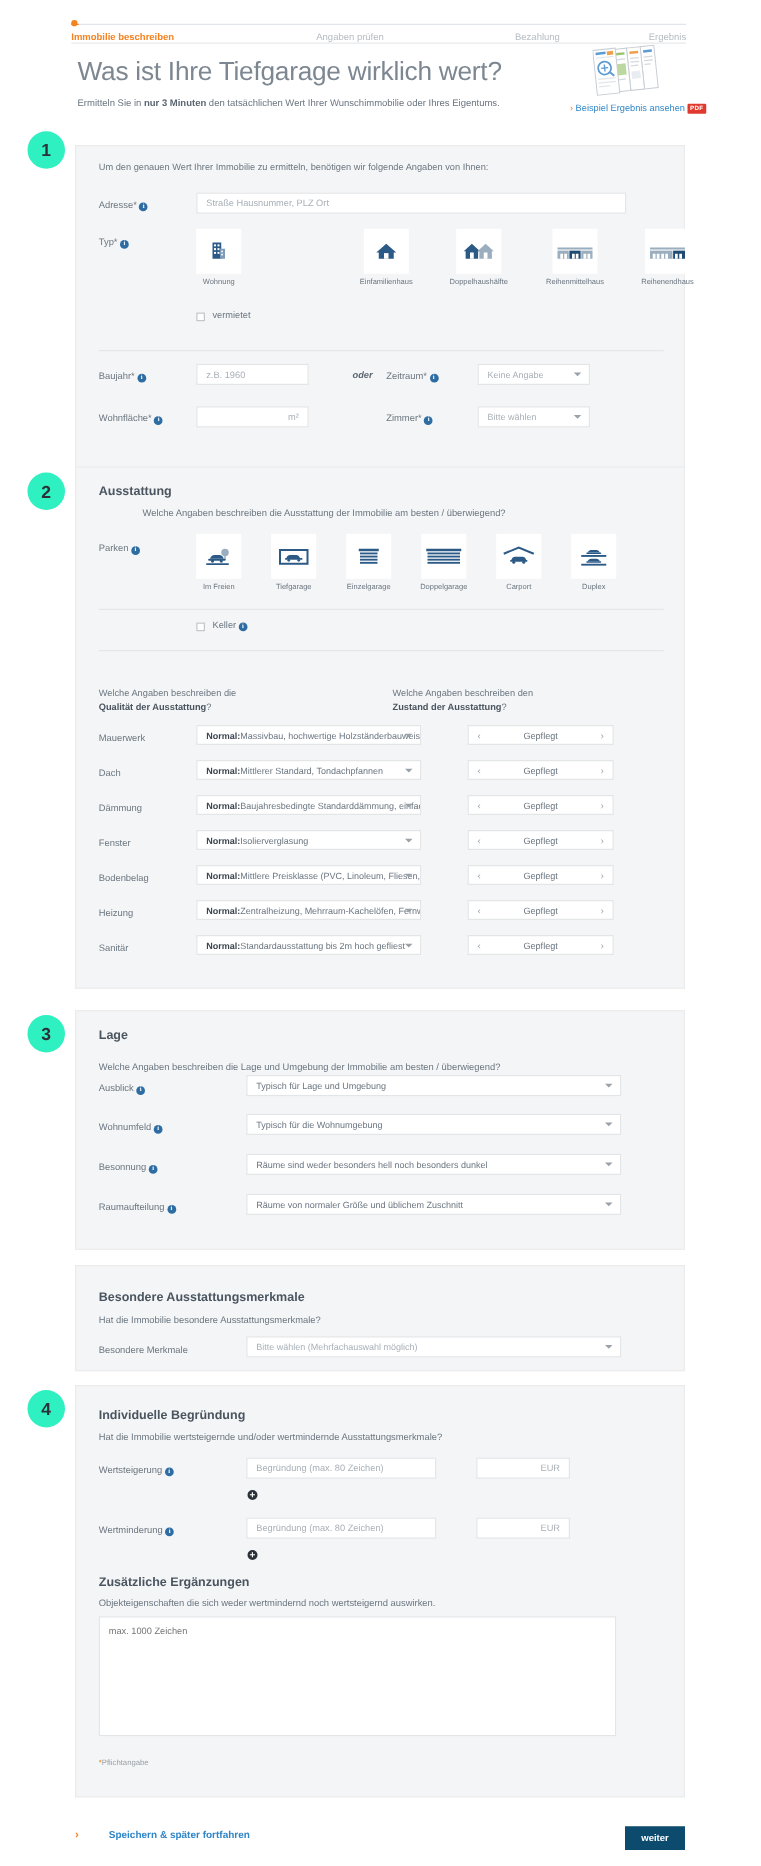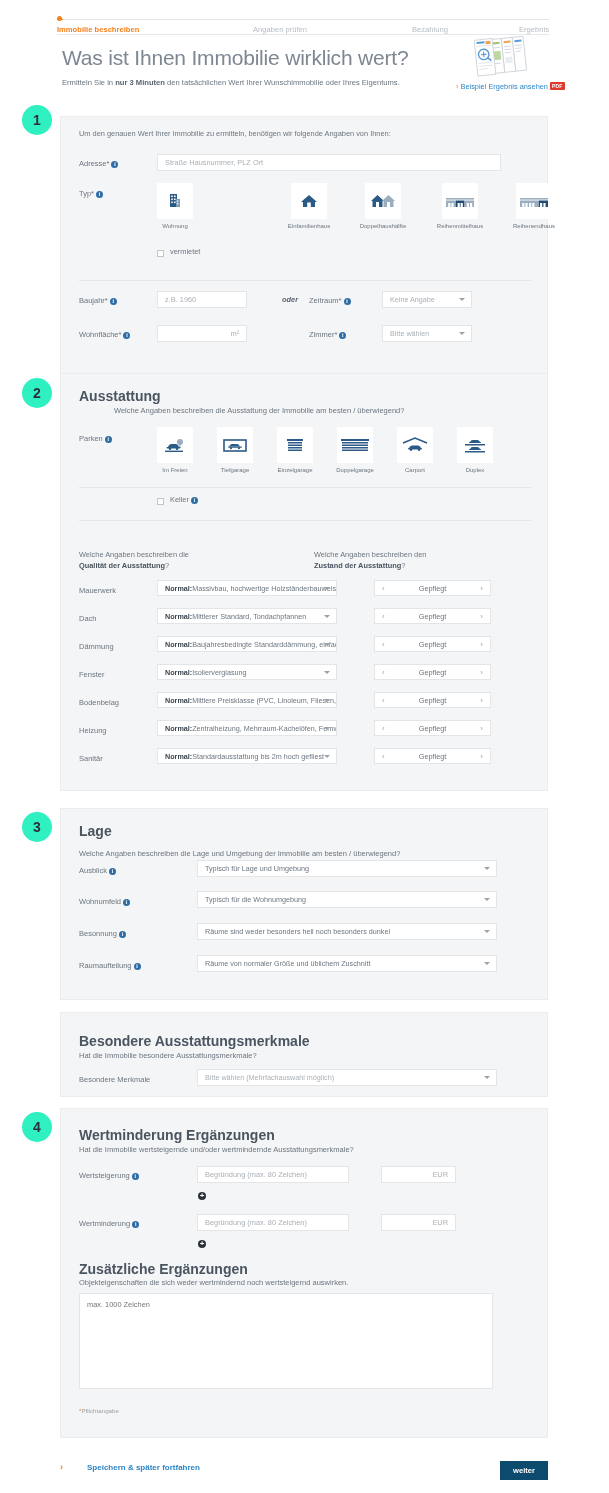--- a/index.html
+++ b/index.html
@@ -76,21 +76,21 @@
     left: 22px;
   }
 
   
   .panel {
     position: absolute; left: 60px; width: 488px;
     background: #f4f5f6;
     border: 1px solid #ececec;
   }
   .panel-title {
-    font-size: 14px; font-weight: bold; color: #4a5560;
+    font-size: 10px; font-weight: bold; color: #4a5560;
   }
   .panel-sub { font-size: 7.5px; color: #6b7680; margin-top: 4px; }
 
   .fld-label {
     position: absolute; font-size: 7.5px; color: #6b7680; white-space: nowrap;
   }
   .req { color: #f58220; }
   .info-i {
     display: inline-block; width: 7px; height: 7px; border-radius: 50%;
     background: #2e6da4; color: #fff; font-size: 5.2px; font-weight: bold;
@@ -178,21 +178,21 @@
   <div class="progress-track"></div>
   <div class="progress-fill"></div>
   <div class="progress-dot"></div>
   <div class="pstep active">Immobilie beschreiben</div>
   <div class="pstep s2">Angaben prüfen</div>
   <div class="pstep s3">Bezahlung</div>
   <div class="pstep s4">Ergebnis</div>
 </div>
 <div class="nav-underline"></div>
 
-<div class="page-title">Was ist Ihnen Immobilie wirklich wert?</div>
+<div class="page-title">Was ist Ihre Tiefgarage wirklich wert?</div>
 <div class="page-sub"><span>Ermitteln Sie in </span><b>nur 3 Minuten</b><span> den tatsächlichen Wert Ihrer Wunschimmobilie oder Ihres Eigentums.</span></div>
 
 <div class="pdf-preview">
   <svg width="66" height="42" viewBox="0 0 66 42">
     <g transform="rotate(-6 33 21)">
       <rect x="40" y="3" width="11" height="34" fill="#fff" stroke="#c8ced4" stroke-width="0.8"></rect>
       <rect x="42" y="6" width="7" height="2" fill="#5b9bd5"></rect>
       <rect x="42" y="11" width="7" height="1" fill="#d4d9de"></rect>
       <rect x="42" y="14" width="7" height="1" fill="#d4d9de"></rect>
       <rect x="42" y="17" width="5" height="1" fill="#d4d9de"></rect>
@@ -533,21 +533,21 @@
   <div class="panel-title" style="position:absolute; left:18px; top:20px;">Besondere Ausstattungsmerkmale</div>
   <div class="panel-sub" style="position:absolute; left:18px; top:34px;">Hat die Immobilie besondere Ausstattungsmerkmale?</div>
   <div class="fld-label" style="left:18px; top:62px;">Besondere Merkmale</div>
   <div class="sel ph" style="left:136px; top:56px; width:300px; height:17px;">
       <span>Bitte wählen (Mehrfachauswahl möglich)</span>
       <span class="caret"></span>
     </div>
 </div>
 
 <div class="panel" style="top:1108px; height:330px;">
-  <div class="panel-title" style="position:absolute; left:18px; top:18px;">Wertminderung Ergänzungen</div>
+  <div class="panel-title" style="position:absolute; left:18px; top:18px;">Individuelle Begründung</div>
   <div class="panel-sub" style="position:absolute; left:18px; top:32px;">Hat die Immobilie wertsteigernde und/oder wertmindernde Ausstattungsmerkmale?</div>
 
   <div class="fld-label" style="left:18px; top:62px;"><span>Wertsteigerung</span><span class="info-i">i</span></div>
   <div class="inp" style="left:136px; top:57px; width:152px; height:17px;">Begründung (max. 80 Zeichen)</div>
   <div class="inp rt" style="left:320px; top:57px; width:75px; height:17px;">
       <span>EUR</span>
     </div>
   <div class="plus-ico" style="left:137px; top:83px;">+</div>
 
   <div class="fld-label" style="left:18px; top:110px;"><span>Wertminderung</span><span class="info-i">i</span></div>

